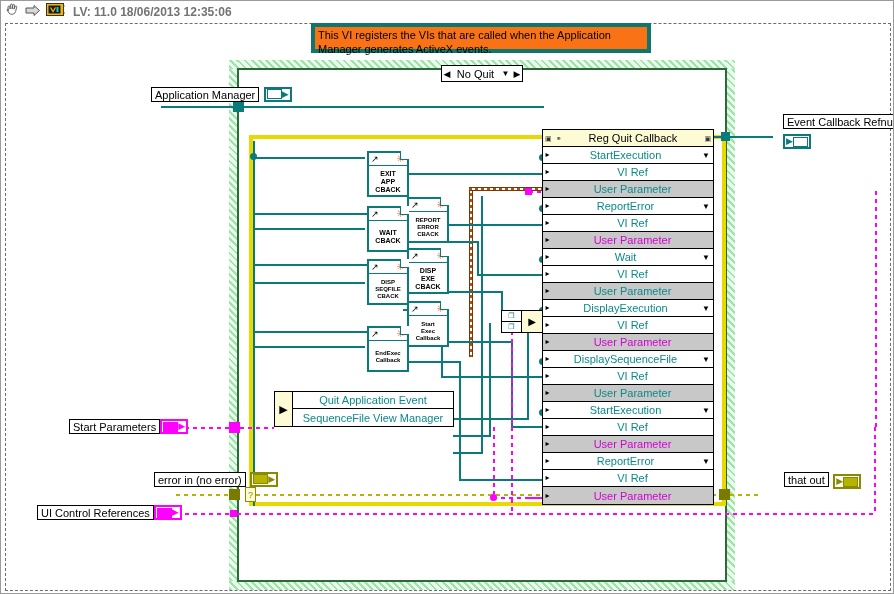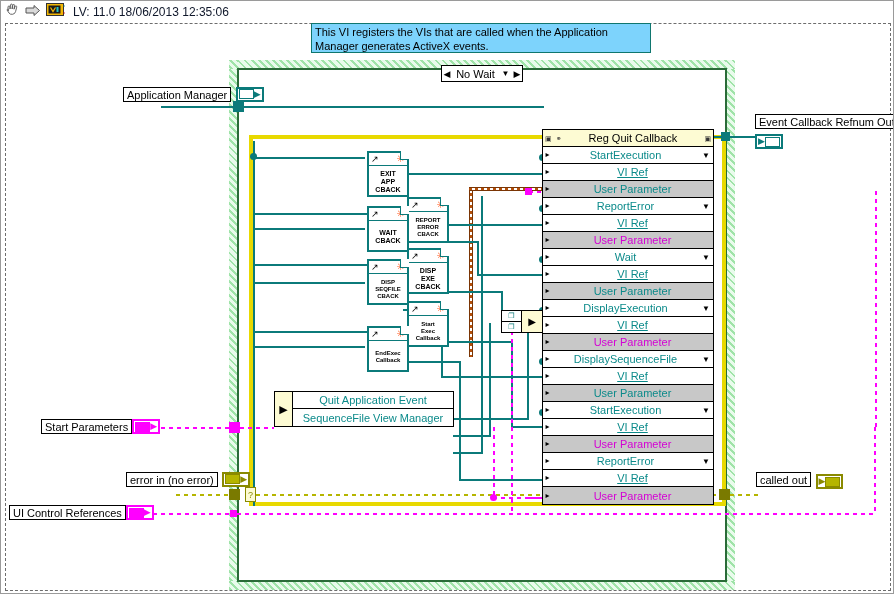--- a/index.html
+++ b/index.html
@@ -17,38 +17,38 @@
   }
 
   
   #titlebar {
     position: absolute; left: 0; top: 0; width: 894px; height: 21px;
     background: #ffffff;
     display: flex; align-items: center; gap: 5px;
     padding-left: 4px;
   }
   #titlebar .tb-text {
-    font-size: 12px; color: #0f172a; white-space: nowrap;
-    margin-left: 3px; font-weight: 400;
+    font-size: 12px; color: #737373; white-space: nowrap;
+    margin-left: 3px; font-weight: 700;
   }
   .ti { display: inline-block; }
 
   
   #vi-border {
     position: absolute; left: 4px; top: 22px;
     width: 886px; height: 568px;
     border: 1px dashed #6d6d6d;
   }
 
   
   #comment {
     position: absolute; left: 310px; top: 22px;
     width: 340px; height: 30px;
-    background: #7dd3fc;
-    border: 1px solid #0f766e;
+    background: #f97316;
+    border: 4px solid #0f766e;
     font-size: 11px; color: #000;
     padding: 1px 3px; line-height: 14px;
   }
 
   
   #seq-outer {
     position: absolute; left: 228px; top: 59px;
     width: 506px; height: 530px;
     border: 9px solid transparent;
     background:
@@ -89,21 +89,21 @@
     z-index: 3;
   }
   #case-err::before {
     content: ""; position: absolute;
     left: -4px; top: -4px; right: -4px; bottom: -4px;
     border: 4px solid #e8d900;
     z-index: -1;
   }
 
   
-  .term { position: absolute; z-index: 10; }
+  .term { position: absolute; z-index: 10; margin-left: 28px; }
   .term .lab {
     border: 1px solid #000; background: #fff;
     font-size: 11px; color: #000;
     padding: 0 3px; height: 15px; line-height: 14px;
     white-space: nowrap; display: inline-block;
   }
   .tbox {
     height: 15px; display: inline-flex; align-items: center;
     border: 2px solid; background: #fff; padding: 0 1px;
   }
@@ -142,21 +142,21 @@
   }
   #rec .row:last-child { border-bottom: none; }
   #rec .row .txt { flex: 1; text-align: center; }
   #rec .row .lt {
     width: 9px; font-size: 8px; color: #000; text-align: center;
     line-height: 8px;
   }
   #rec .row .dd { width: 14px; font-size: 8px; text-align: center; color:#000; }
   #rec .r-evt .txt { color: #0b8a8a; }
   #rec .r-ref { background: #fff; }
-  #rec .r-ref .txt { color: #0b8a8a; text-decoration: underline; }
+  #rec .r-ref .txt { color: #0b8a8a; }
   #rec .r-up  { background: #c8c8c8; }
   #rec .r-up.c-teal .txt { color: #0b8a8a; }
   #rec .r-up.c-mag  .txt { color: #d400d4; }
 
   
   #unb {
     position: absolute; left: 273px; top: 390px;
     width: 180px; z-index: 11;
     border: 1px solid #000; background: #fdfbd3;
     display: flex;
@@ -311,21 +311,21 @@
 
   <div id="vi-border"></div>
 
   <div id="comment">This VI registers the VIs that are called when the Application Manager generates ActiveX events.</div>
 
   <div id="seq-outer"></div>
   <div id="seq-outer-in"></div>
 
   <div id="case-sel">
     <span class="arr">◀</span>
-    <span class="lbl">No Wait</span>
+    <span class="lbl">No Quit</span>
     <span class="dn">▼</span>
     <span class="arr">▶</span>
   </div>
 
   <div id="case-err"></div>
 
   <div class="w wh w-teal" style="left:160px; top:105px; width:78px;"></div>
   <div class="tun tun-teal" style="left:232px; top:100px;"></div>
   <div class="w wh w-teal" style="left:243px; top:105px; width:300px;"></div>
 
@@ -662,20 +662,20 @@
 
   <div class="term" style="left:754px; top:111px;">
     <div class="lab">Event Callback Refnum Out</div>
     <div class="tbox teal" style="margin-top:1px;">
       <span class="tri">▶</span>
       <span class="ctrl-inner"></span>
     </div>
   </div>
 
   <div class="term" style="left:755px; top:469px;">
-    <div class="lab">called out</div>
+    <div class="lab">that out</div>
     <div class="tbox olive" style="margin-top:1px;">
       <span class="tri">▶</span>
       <span class="ctrl-inner oli-fill"></span>
     </div>
   </div>
 
 </div>
 
 </body></html>

